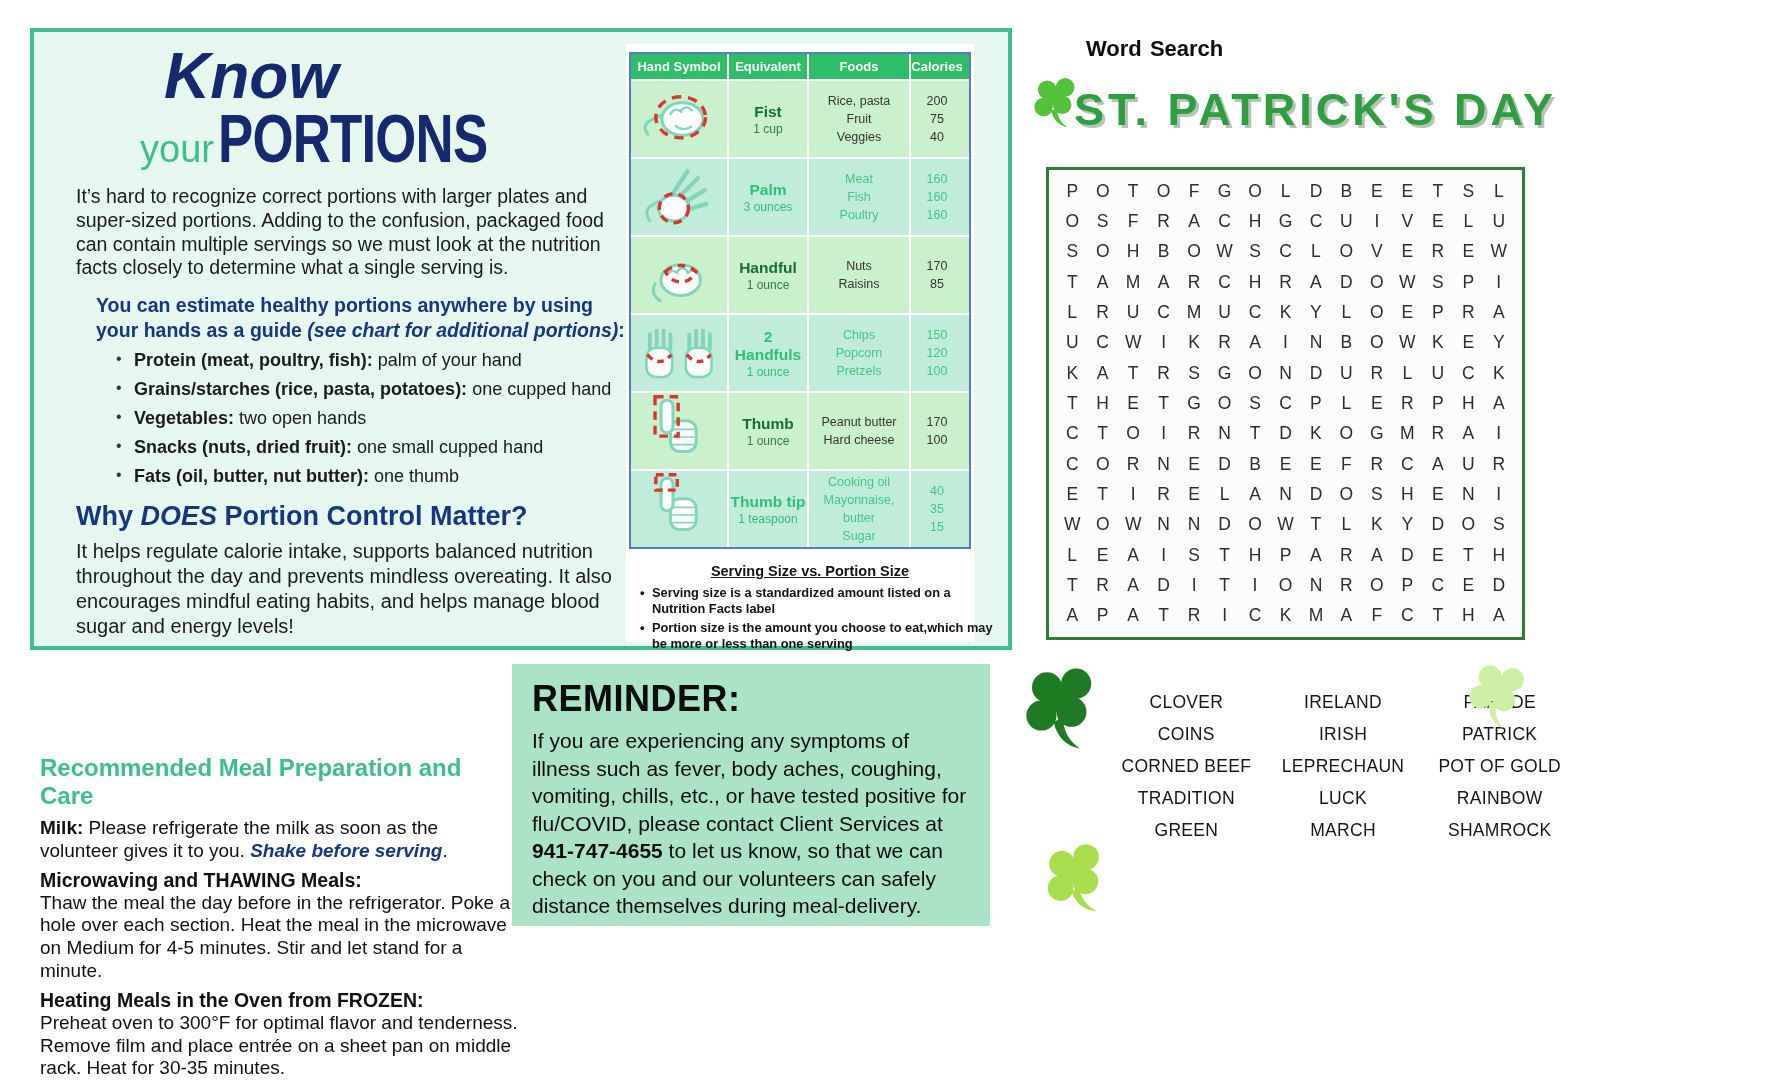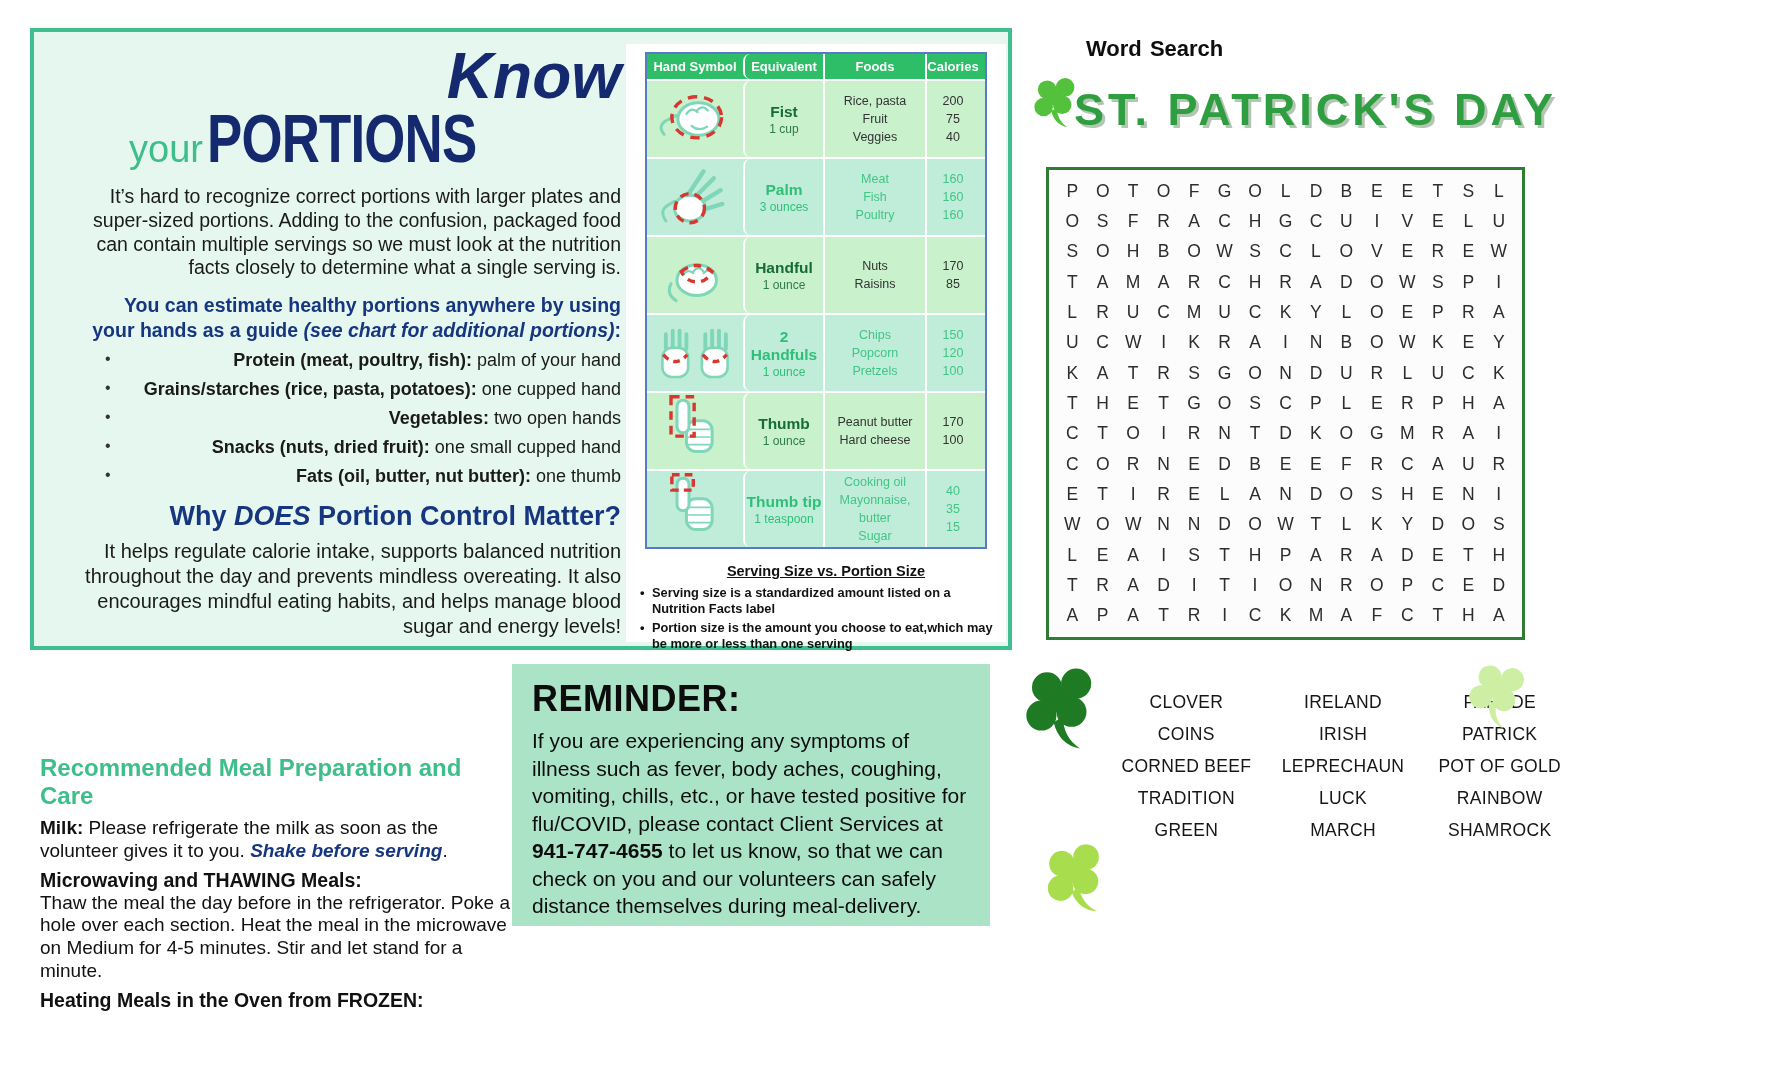--- a/index.html
+++ b/index.html
@@ -2,48 +2,48 @@
 <html><head>
 <meta charset="utf-8">
 <style>
   html,body{margin:0;padding:0;background:#fff;}
   .page{position:relative;width:1792px;height:1088px;background:#ffffff;
         font-family:"Liberation Sans",sans-serif;overflow:hidden;}
 
   
   .portions-box{position:absolute;left:30px;top:28px;width:982px;height:622px;
                 background:#e6f7ef;border:4px solid #3fbf8f;box-sizing:border-box;}
-  .portions-left{position:absolute;left:31px;top:12px;width:556px;text-align:right;}
+  .portions-left{position:absolute;left:42px;top:12px;width:556px;}
   .t-know{font-size:64px;line-height:1;font-weight:bold;font-style:italic;color:#152a6e;margin-left:88px;}
   .t-line2{display:flex;align-items:baseline;margin-left:64px;margin-top:0px;}
   .t-your{font-size:38px;color:#3dbe8b;margin-right:4px;}
   .t-portions{font-size:66px;line-height:0.95;font-weight:bold;color:#152a6e;display:inline-block;
               transform:scale(0.8,1.05);transform-origin:left bottom;letter-spacing:-1px;}
   .intro{font-size:19.5px;line-height:1.22;color:#1a1a1a;margin:14px 0 0 0;}
   .guide-head{margin:13px 0 4px 20px;font-size:19.5px;font-weight:bold;color:#16367f;line-height:1.25;}
   .gi{font-style:italic;}
   .bullets{list-style:none;margin:8px 0 0 38px;padding:0;}
   .bullets li{position:relative;padding-left:20px;font-size:18px;color:#1a1a1a;margin-bottom:8px;}
   .bullets li::before{content:"\2022";position:absolute;left:2px;font-size:16px;color:#333;}
   .why-head{margin:14px 0 0 0;font-size:27px;font-weight:bold;color:#16367f;}
   .wi{font-style:italic;}
   .why-text{margin:7px 0 0 0;font-size:20px;line-height:1.26;color:#1a1a1a;}
 
   
-  .chart-panel{position:absolute;left:592px;top:12px;width:380px;height:598px;background:#ffffff;}
+  .chart-panel{position:absolute;left:592px;top:12px;width:348px;height:598px;background:#ffffff;}
   .hand-table{width:338px;margin:8px auto 0;border:2px solid #5878c8;background:#fff;}
   .hrow{display:flex;background:#2ebe67;}
   .hcell{color:#fff;font-weight:bold;font-size:13px;text-align:center;padding:5px 0;box-sizing:border-box;}
   .hcell + .hcell{border-left:2px solid #fff;}
   .trow{display:flex;height:76px;border-top:2px solid #fff;}
   .cell{display:flex;flex-direction:column;justify-content:center;align-items:center;
         text-align:center;box-sizing:border-box;}
   .cell + .cell{border-left:2px solid #fff;}
   .c-icon{width:96px;}
-  .c-equiv{width:80px;border-radius:7px;}
+  .c-equiv{width:80px;}
   .c-foods{width:102px;}
   .c-cals{width:54px;}
   .style-dark{background:#c9f2cc;}
   .style-green{background:#c0edda;}
   .name{font-weight:bold;font-size:15.5px;}
   .amount{font-size:12px;margin-top:1px;}
   .style-dark .name{color:#176b36;}
   .style-dark .amount{color:#2f7a4a;}
   .style-dark .c-foods div,.style-dark .c-cals div{color:#333;font-size:12.5px;line-height:1.45;}
   .style-green .name{color:#2fbf77;}
@@ -276,20 +276,21 @@
         </ul>
     </div>
   </section>
 
   <section class="mealprep">
     <h2 class="mp-head">Recommended Meal Preparation and Care</h2>
     <p class="mp"><b>Milk:</b><span> Please refrigerate the milk as soon as the volunteer gives it to you. </span><span class="shake">Shake before serving</span><span>.</span></p>
     <p class="mp-h">Microwaving and THAWING Meals:</p>
     <p class="mp">Thaw the meal the day before in the refrigerator. Poke a hole over each section. Heat the meal in the microwave on Medium for 4-5 minutes. Stir and let stand for a minute.</p>
     <p class="mp-h">Heating Meals in the Oven from FROZEN:</p>
+    <p class="mp">Preheat oven to 300°F for optimal flavor and tenderness. Remove film and place entrée on a sheet pan on middle rack. Heat for 30-35 minutes.</p>
   </section>
 
   <section class="reminder">
     <h2 class="rem-title">REMINDER:</h2>
     <p class="rem-body"><span>If you are experiencing any symptoms of illness such as fever, body aches, coughing, vomiting, chills, etc., or have tested positive for flu/COVID, please contact Client Services at </span><b>941-747-4655</b><span> to let us know, so that we can check on you and our volunteers can safely distance themselves during meal-delivery.</span></p>
   </section>
 
   <h2 class="ws-title">Word Search</h2>
   <div class="sham sham-title" id="sham-title"><svg viewBox="0 0 100 100" width="100%" height="100%">
         <g fill="#54c13c">

